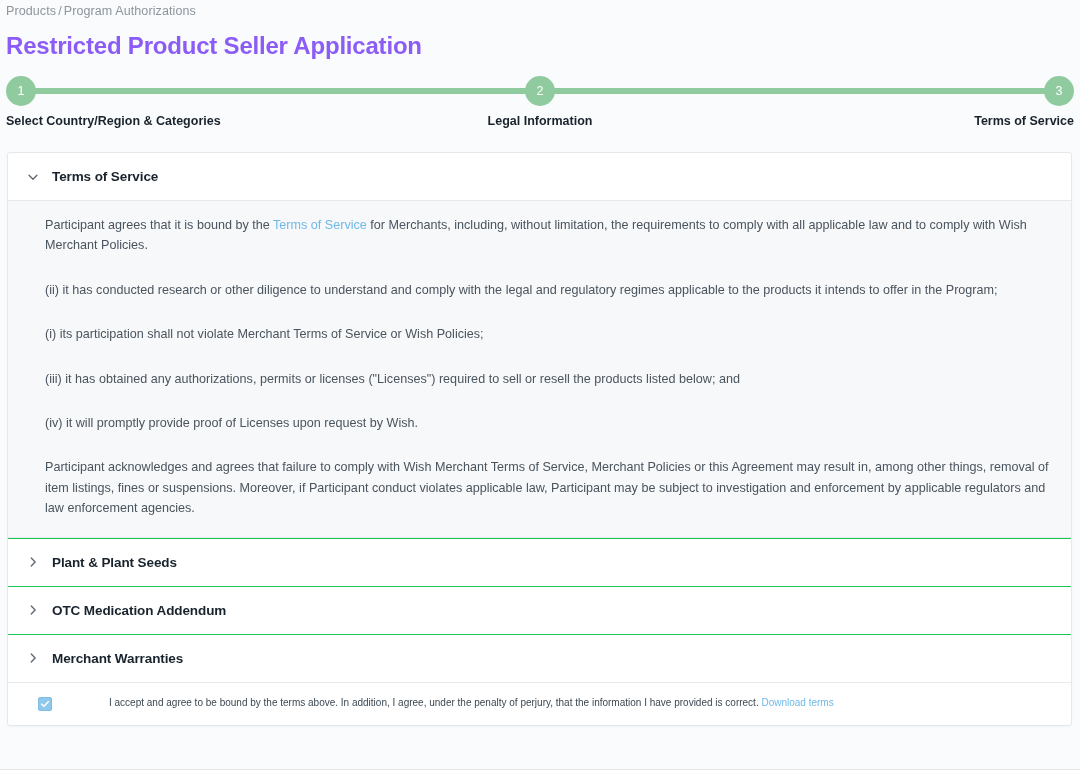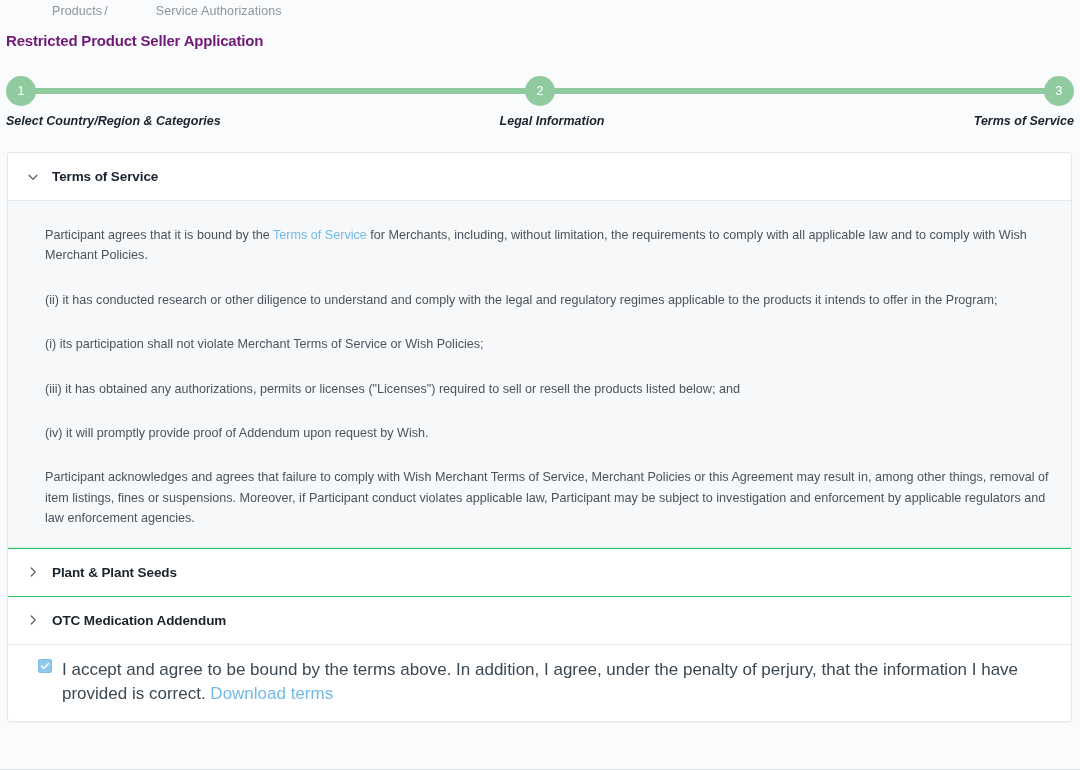--- a/index.html
+++ b/index.html
@@ -15,26 +15,26 @@
     width: 1080px; height: 770px;
     background: #fafbfc;
     overflow: hidden;
   }
 
   
   .breadcrumb {
     position: absolute; left: 6px; top: 4px;
     font-size: 12.5px; color: #8c959d; letter-spacing: .1px;
   }
-  .breadcrumb .crumb { color: #8c959d; margin-left: 46px; }
+  .breadcrumb .crumb { color: #8c959d; }
   .breadcrumb .sep { color: #8c959d; padding: 0 2px; }
 
   .page-title {
     position: absolute; left: 6px; top: 32px;
-    font-size: 15px; font-weight: bold; color: #701a75;
+    font-size: 24px; font-weight: bold; color: #8b5cf6;
     letter-spacing: -.2px;
   }
 
   
   .stepper {
     position: absolute; left: 6px; top: 76px;
     width: 1068px; height: 60px;
   }
   .stepper-track {
     position: absolute; left: 16px; top: 12px;
@@ -46,26 +46,25 @@
     width: 30px; height: 30px; border-radius: 50%;
     background: #8fcb9f; color: #ffffff;
     font-size: 12.5px; font-weight: normal;
     display: flex; align-items: center; justify-content: center;
     line-height: 1;
   }
   .step-label {
     position: absolute; top: 38px;
     font-size: 12.5px; font-weight: bold; color: #19232d;
     white-space: nowrap;
-    font-style: italic;
   }
   .step-node.s1 { left: 0; }
   .step-node.s1 .step-label { left: 0; }
   .step-node.s2 { left: 519px; }
-  .step-node.s2 .step-label { left: 50%; transform: translateX(-50%); margin-left: 12px; }
+  .step-node.s2 .step-label { left: 50%; transform: translateX(-50%); }
   .step-node.s3 { left: 1038px; }
   .step-node.s3 .step-label { right: 0; }
 
   
   .card {
     position: absolute; left: 7px; top: 152px;
     width: 1065px;
     background: #ffffff;
     border: 1px solid #e6e9ec;
     border-radius: 3px;
@@ -83,21 +82,21 @@
   }
   .acc-title {
     font-size: 13.5px; font-weight: bold; color: #19232d;
     letter-spacing: -.1px;
   }
 
   .acc-body {
     background: #f7f8f9;
     border-top: 1px solid #e6e9ec;
     border-bottom: 1px solid #e6e9ec;
-    padding: 24px 22px 18px 37px;
+    padding: 14px 22px 18px 37px;
   }
   .acc-body p {
     margin: 0 0 9px 0;
     font-size: 12.6px; line-height: 1.62;
     color: #4a545e;
   }
   .acc-body p.gap { margin-bottom: 24px; }
   .acc-body p:last-child { margin-bottom: 0; }
   .acc-body a.inline-link { color: #70b9e8; text-decoration: none; }
 
@@ -116,36 +115,36 @@
     width: 14px; height: 14px; flex: none;
     margin-top: 1px; margin-right: 10px;
     border-radius: 2px;
     background: #8fc8ea;
     border: 1px solid #7fbde3;
     display: flex; align-items: center; justify-content: center;
     cursor: pointer;
   }
   .cbox svg { display: block; }
   .agree-text {
-    font-size: 17px; color: #3c4852; line-height: 1.45;
+    font-size: 10px; color: #3c4852; line-height: 1.45; margin-left: 47px;
   }
   .agree-text a { color: #70b9e8; text-decoration: none; }
 
   .bottom-rule {
     position: absolute; left: 0; right: 0; bottom: 0;
     height: 1px; background: #e4e7ea;
   }
 </style>
 </head>
 <body>
 
 <div class="page">
 
   <div class="breadcrumb">
-    <span class="crumb">Products</span><span class="sep">/</span><span class="crumb">Service Authorizations</span>
+    <span class="crumb">Products</span><span class="sep">/</span><span class="crumb">Program Authorizations</span>
   </div>
 
   <div class="page-title">Restricted Product Seller Application</div>
 
   <div class="stepper">
     <div class="stepper-track"></div>
 
     <div class="step-node s1">
       <div class="step-circle">1</div>
       <div class="step-label">Select Country/Region &amp; Categories</div>
@@ -170,21 +169,21 @@
           <path d="M3.5 6 L8 10.5 L12.5 6" fill="none" stroke="#5c666f" stroke-width="1.5" stroke-linecap="round" stroke-linejoin="round"></path>
         </svg>
         <span class="acc-title">Terms of Service</span>
       </div>
 
       <div class="acc-body">
         <p class="gap"><span>Participant agrees that it is bound by the </span><a class="inline-link" href="#">Terms of Service</a><span> for Merchants, including, without limitation, the requirements to comply with all applicable law and to comply with Wish Merchant Policies.</span></p>
         <p class="gap">(ii) it has conducted research or other diligence to understand and comply with the legal and regulatory regimes applicable to the products it intends to offer in the Program;</p>
         <p class="gap">(i) its participation shall not violate Merchant Terms of Service or Wish Policies;</p>
         <p class="gap">(iii) it has obtained any authorizations, permits or licenses ("Licenses") required to sell or resell the products listed below; and</p>
-        <p class="gap">(iv) it will promptly provide proof of Addendum upon request by Wish.</p>
+        <p class="gap">(iv) it will promptly provide proof of Licenses upon request by Wish.</p>
         <p>Participant acknowledges and agrees that failure to comply with Wish Merchant Terms of Service, Merchant Policies or this Agreement may result in, among other things, removal of item listings, fines or suspensions. Moreover, if Participant conduct violates applicable law, Participant may be subject to investigation and enforcement by applicable regulators and law enforcement agencies.</p>
       </div>
     </div>
 
     <div class="acc-row">
       <div class="acc-header">
         <svg class="chev" viewBox="0 0 16 16">
           <path d="M6 3.5 L10.5 8 L6 12.5" fill="none" stroke="#5c666f" stroke-width="1.5" stroke-linecap="round" stroke-linejoin="round"></path>
         </svg>
         <span class="acc-title">Plant &amp; Plant Seeds</span>
@@ -193,20 +192,28 @@
 
     <div class="acc-row">
       <div class="acc-header">
         <svg class="chev" viewBox="0 0 16 16">
           <path d="M6 3.5 L10.5 8 L6 12.5" fill="none" stroke="#5c666f" stroke-width="1.5" stroke-linecap="round" stroke-linejoin="round"></path>
         </svg>
         <span class="acc-title">OTC Medication Addendum</span>
       </div>
     </div>
 
+    <div class="acc-row">
+      <div class="acc-header">
+        <svg class="chev" viewBox="0 0 16 16">
+          <path d="M6 3.5 L10.5 8 L6 12.5" fill="none" stroke="#5c666f" stroke-width="1.5" stroke-linecap="round" stroke-linejoin="round"></path>
+        </svg>
+        <span class="acc-title">Merchant Warranties</span>
+      </div>
+    </div>
 
     <div class="agree-row">
       <div class="cbox">
         <svg width="10" height="10" viewBox="0 0 12 12">
           <path d="M2 6.2 L4.6 8.8 L10 3.2" fill="none" stroke="#ffffff" stroke-width="1.8" stroke-linecap="round" stroke-linejoin="round"></path>
         </svg>
       </div>
       <div class="agree-text"><span>I accept and agree to be bound by the terms above. In addition, I agree, under the penalty of perjury, that the information I have provided is correct.</span> <a href="#">Download terms</a></div>
     </div>
 

